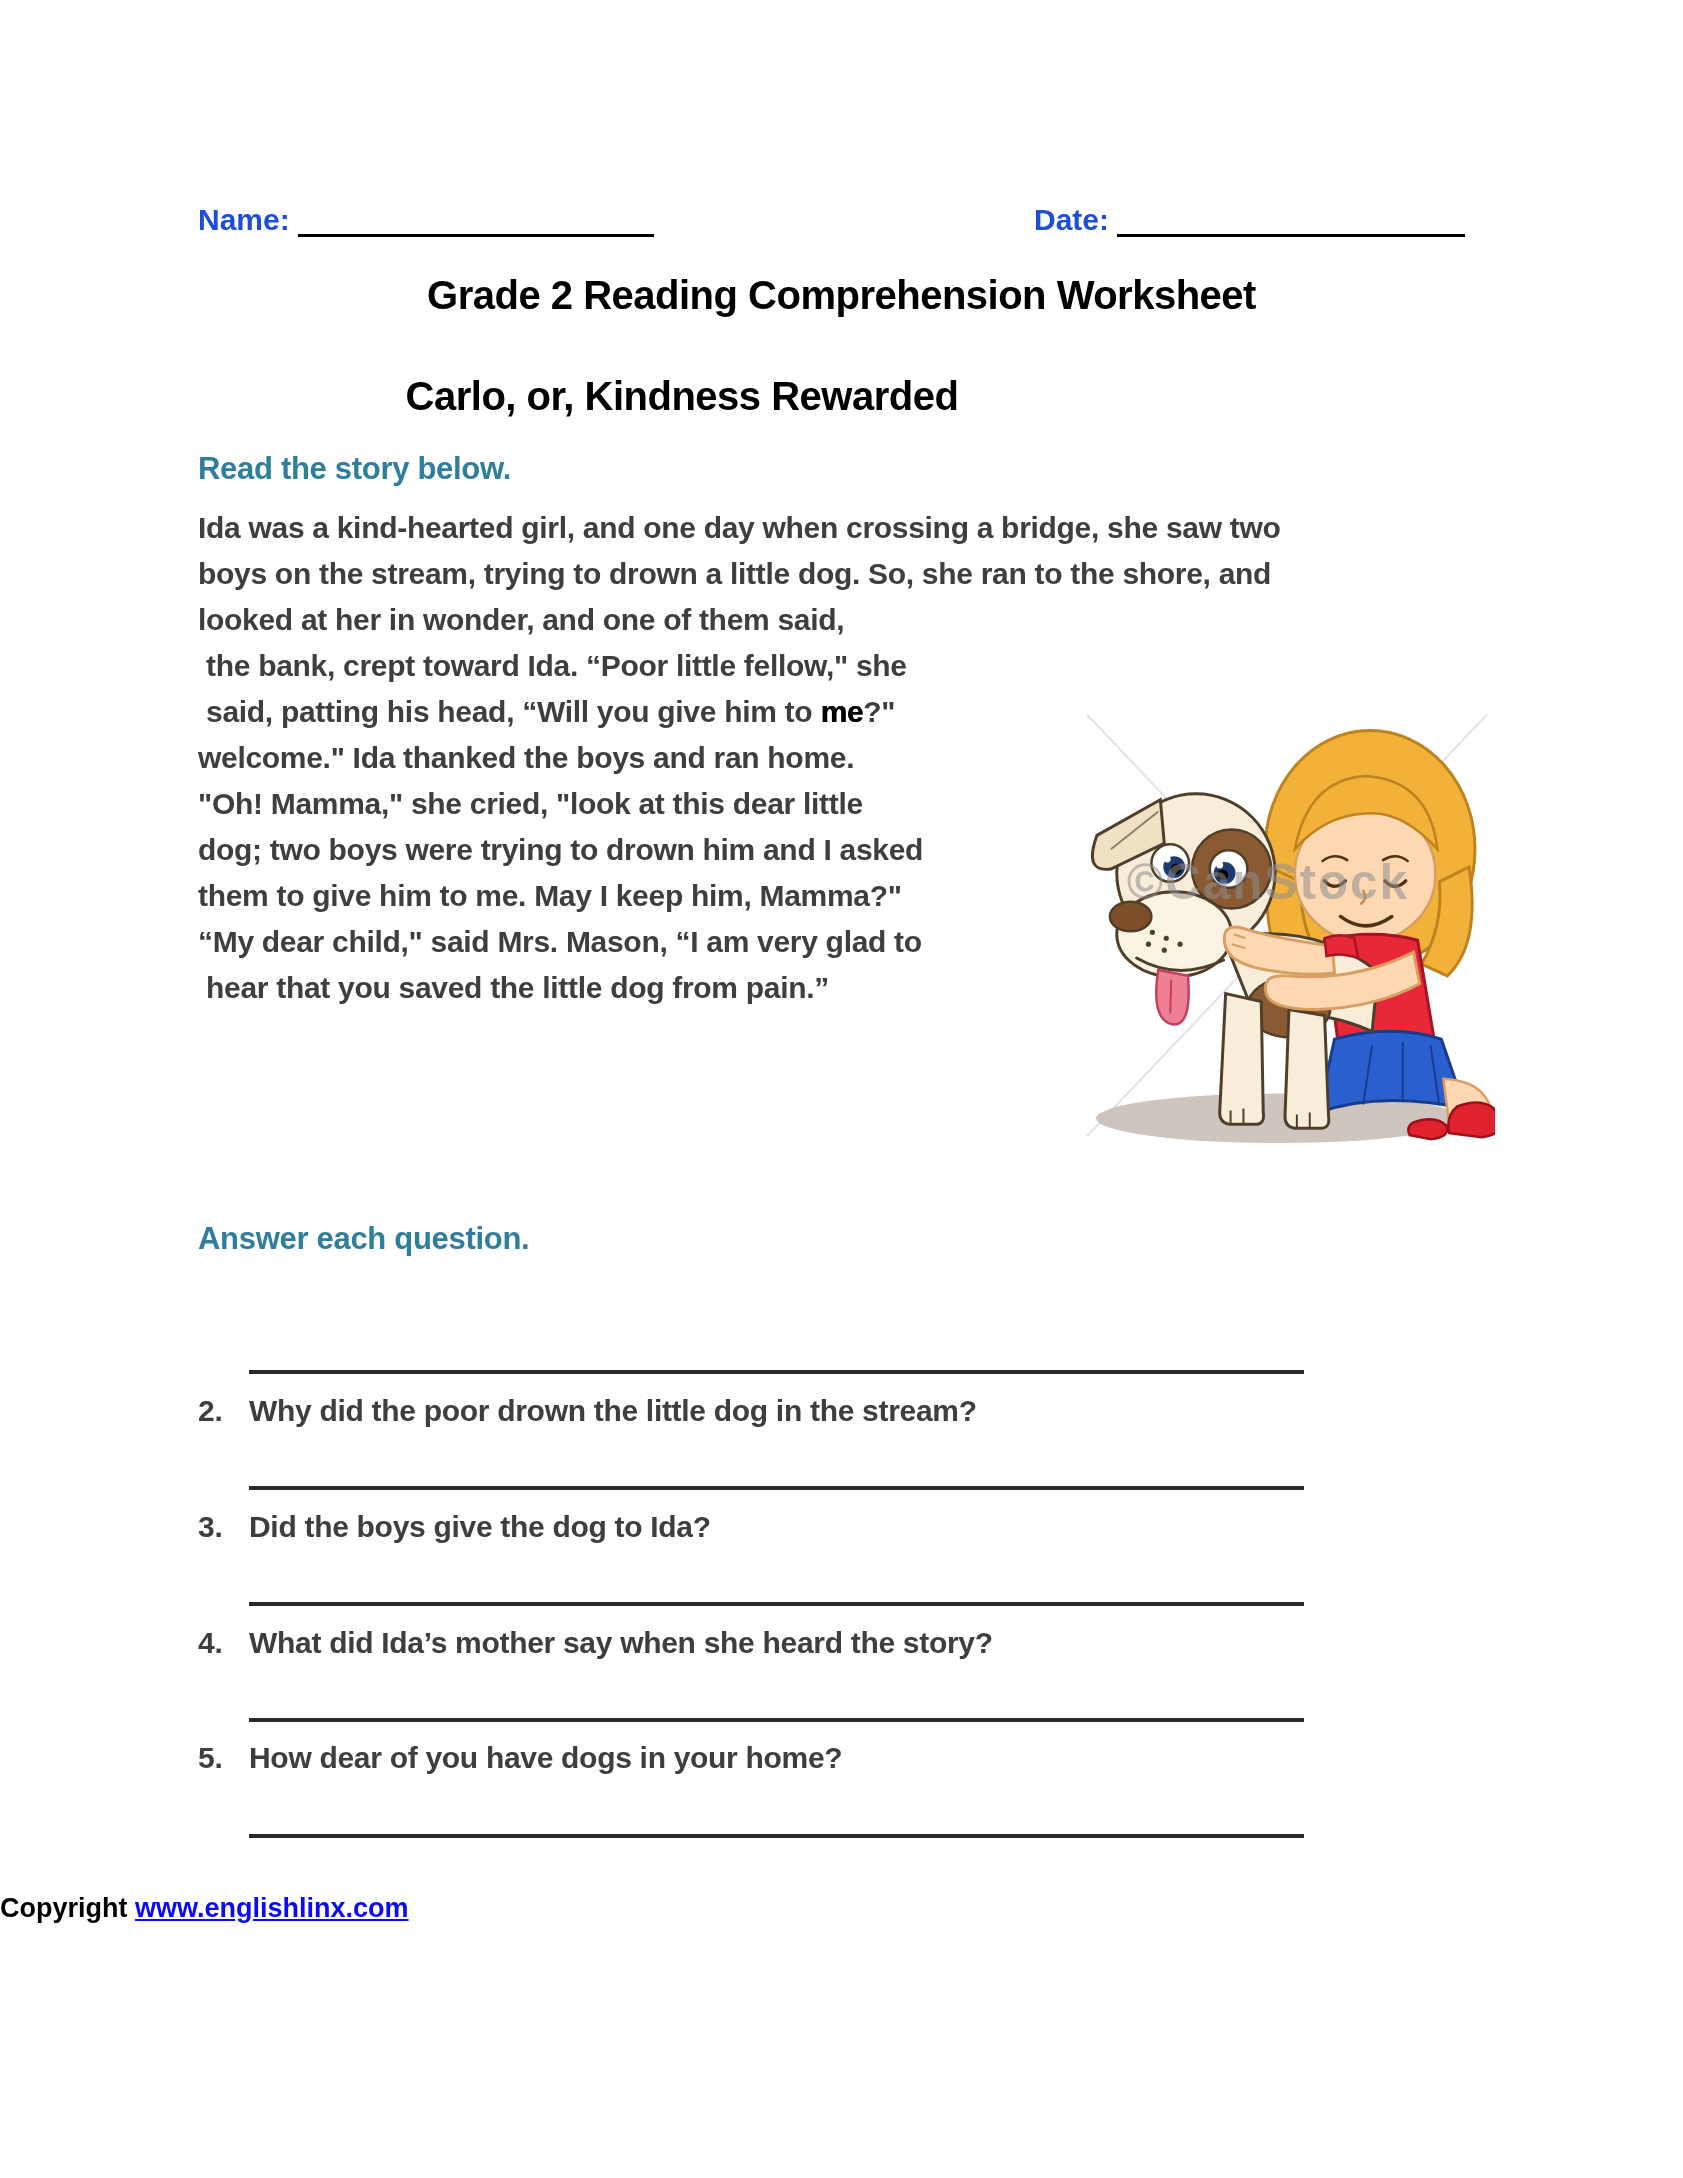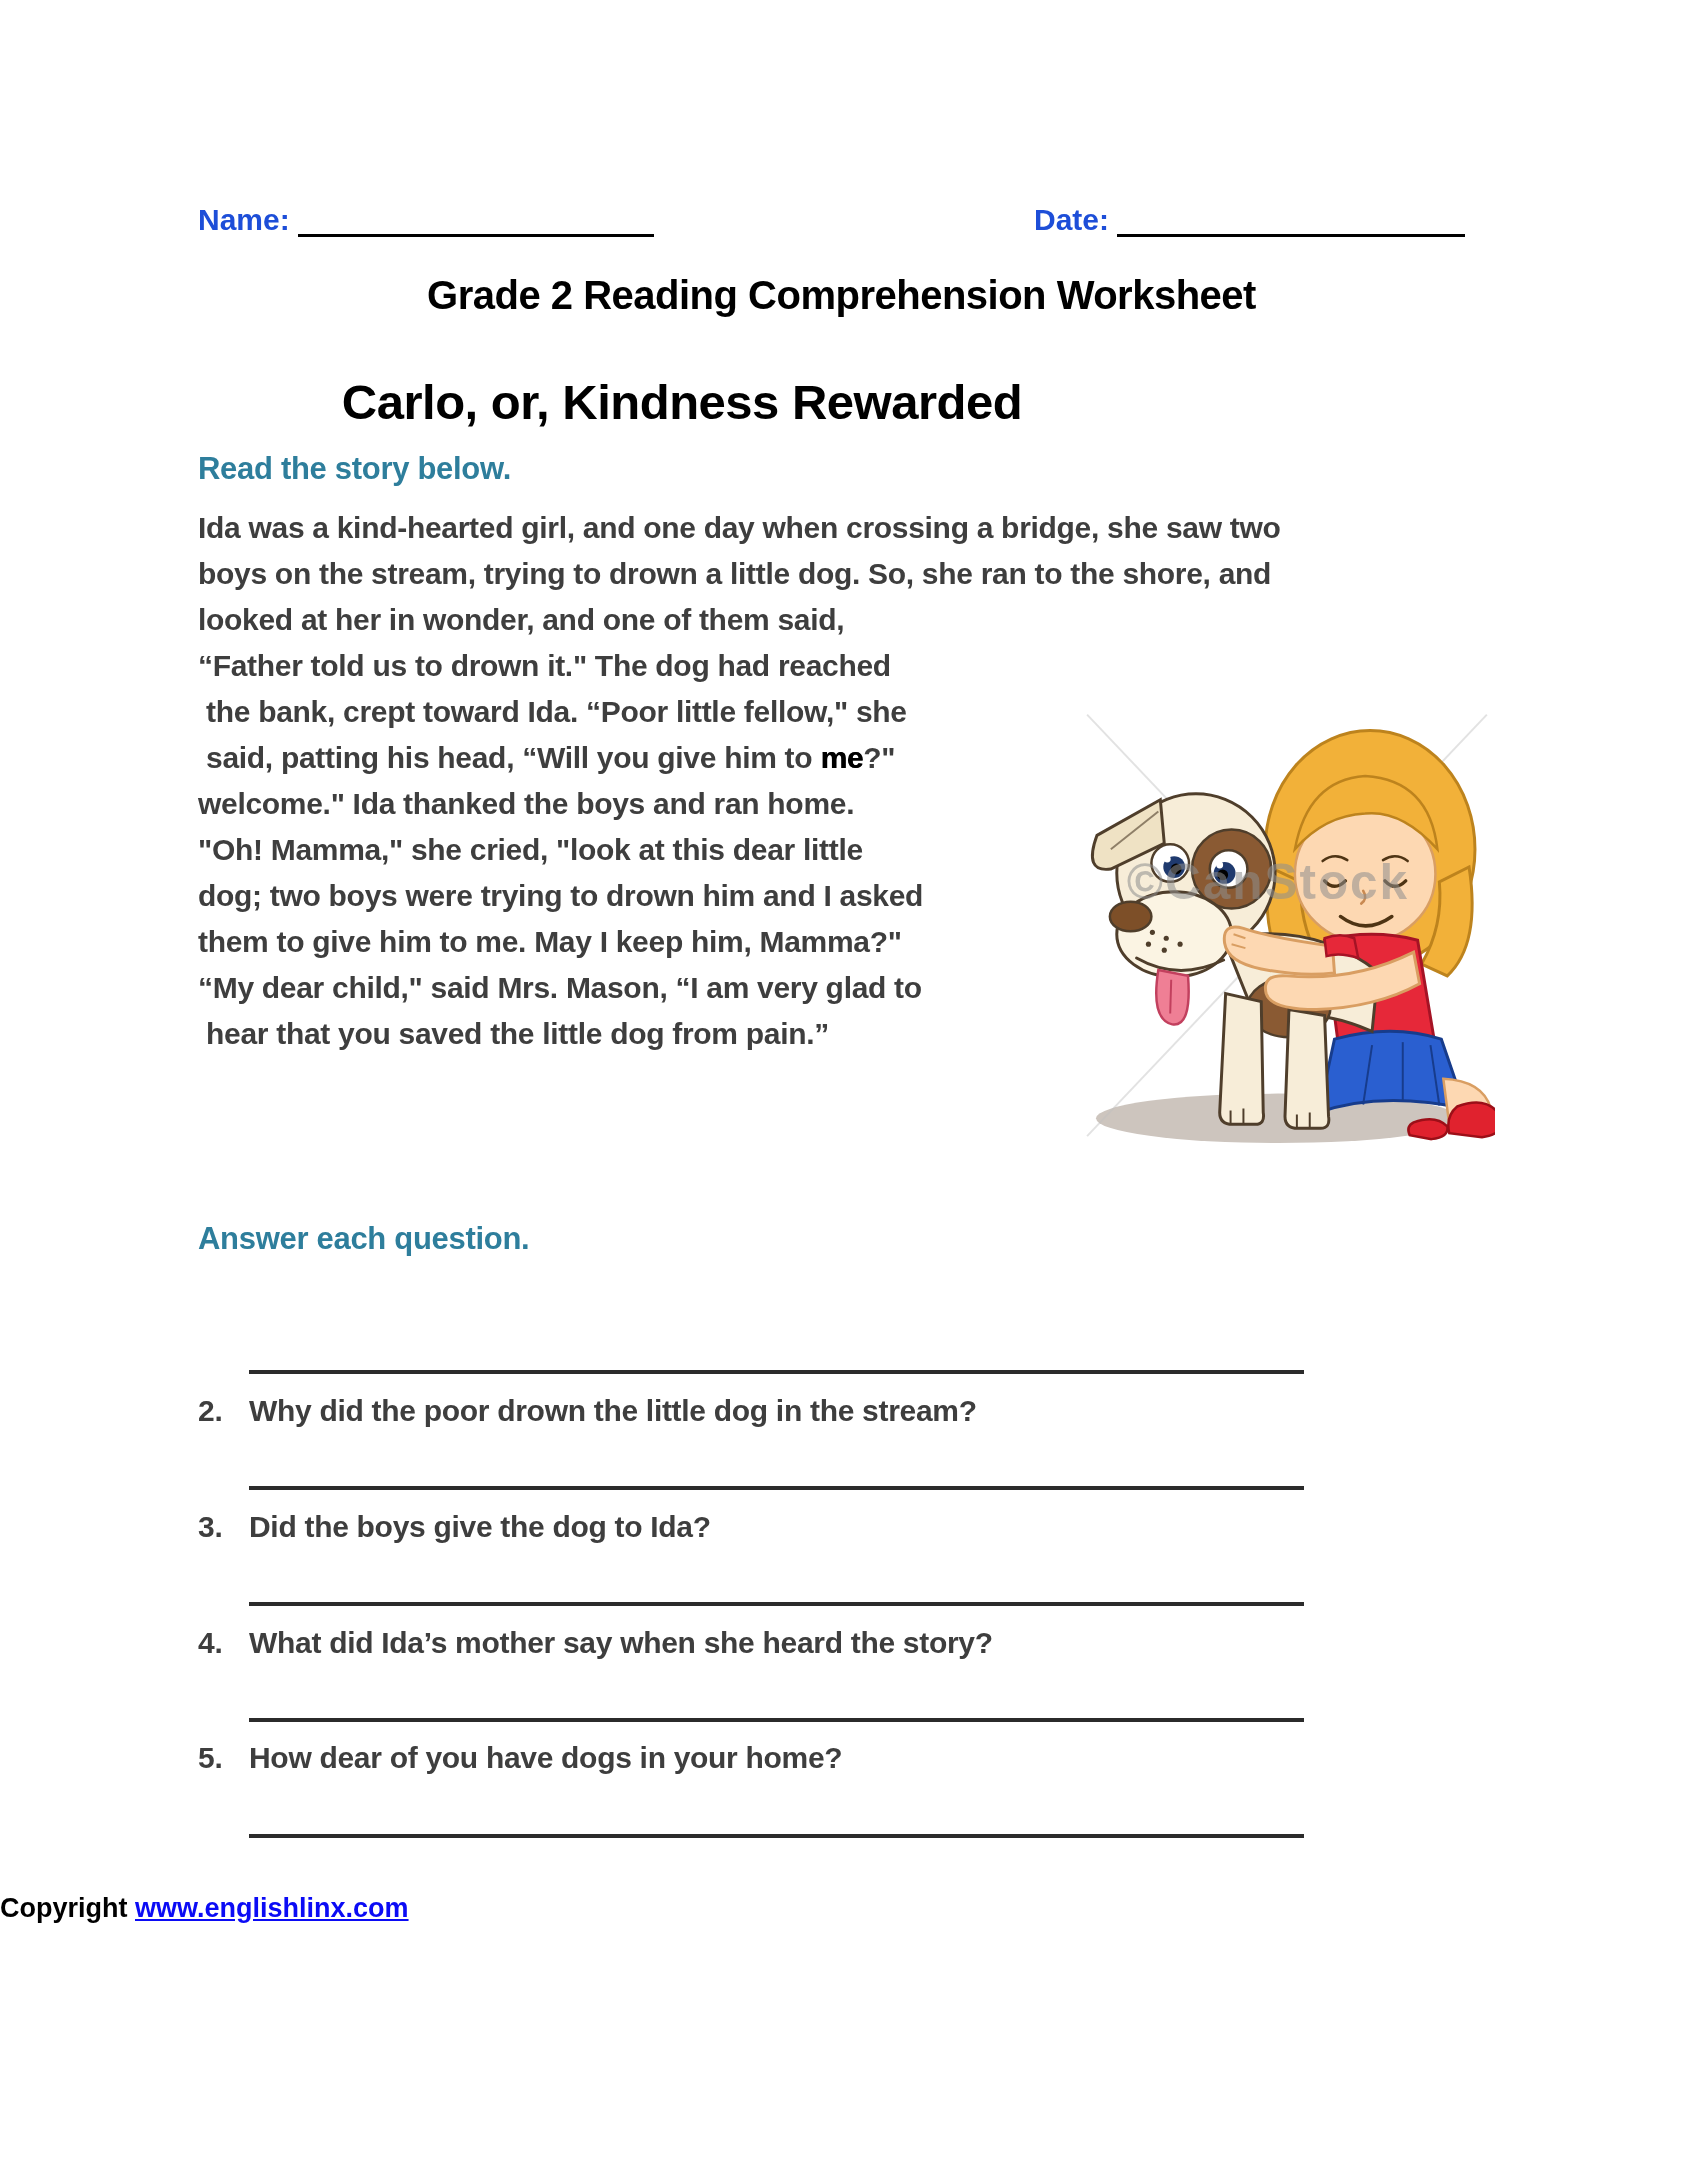--- a/index.html
+++ b/index.html
@@ -12,21 +12,21 @@
   .nd-label { font-size:30px; font-weight:bold; color:#1d4ed8; }
   .write-line { display:inline-block; border-bottom:3px solid #000; height:32px; vertical-align:bottom; margin-left:8px; }
   .name-group { position:absolute; left:0; top:0; }
   .date-group { position:absolute; left:836px; top:0; }
   .name-line { width:356px; }
   .date-line { width:348px; }
 
   .doc-title { position:absolute; top:273px; left:0; width:1683px; text-align:center;
     font-size:40px; font-weight:bold; color:#000; letter-spacing:-0.5px; }
   .doc-subtitle { position:absolute; top:374px; left:0; width:1364px; text-align:center;
-    font-size:49px; font-weight:bold; color:#000; letter-spacing:-0.5px; }
+    font-size:40px; font-weight:bold; color:#000; letter-spacing:-0.5px; }
 
   .section-label { position:absolute; left:198px; font-size:31px; font-weight:bold; color:#2E7E9C; letter-spacing:-0.3px; }
   .read-label { top:451px; }
   .answer-label { top:1221px; }
 
   .story { position:absolute; top:505px; left:198px; width:1299px;
     font-size:30px; font-weight:bold; color:#3E3E3E; line-height:46px; letter-spacing:-0.3px; }
   .story .line { display:block; height:46px; white-space:pre; }
   .story .extra-bold { color:#000; text-shadow:0.5px 0 0 #000; }
 
@@ -62,21 +62,20 @@
 
   <div class="doc-title">Grade 2 Reading Comprehension Worksheet</div>
   <div class="doc-subtitle">Carlo, or, Kindness Rewarded</div>
 
   <div class="section-label read-label">Read the story below.</div>
 
   <div class="story">
     <span class="line">Ida was a kind-hearted girl, and one day when crossing a bridge, she saw two</span>
     <span class="line">boys on the stream, trying to drown a little dog. So, she ran to the shore, and</span>
     <span class="line">looked at her in wonder, and one of them said,</span>
-    <span class="line">“Father told us to drown it." The dog had reached</span>
     <span class="line"> the bank, crept toward Ida. “Poor little fellow," she</span>
     <span class="line"><span> said, patting his head, “Will you give him to </span><span class="extra-bold">me</span><span>?"</span></span>
     <span class="line">welcome." Ida thanked the boys and ran home.</span>
     <span class="line">"Oh! Mamma," she cried, "look at this dear little</span>
     <span class="line">dog; two boys were trying to drown him and I asked</span>
     <span class="line">them to give him to me. May I keep him, Mamma?"</span>
     <span class="line">“My dear child," said Mrs. Mason, “I am very glad to</span>
     <span class="line"> hear that you saved the little dog from pain.”</span>
   </div>
 

